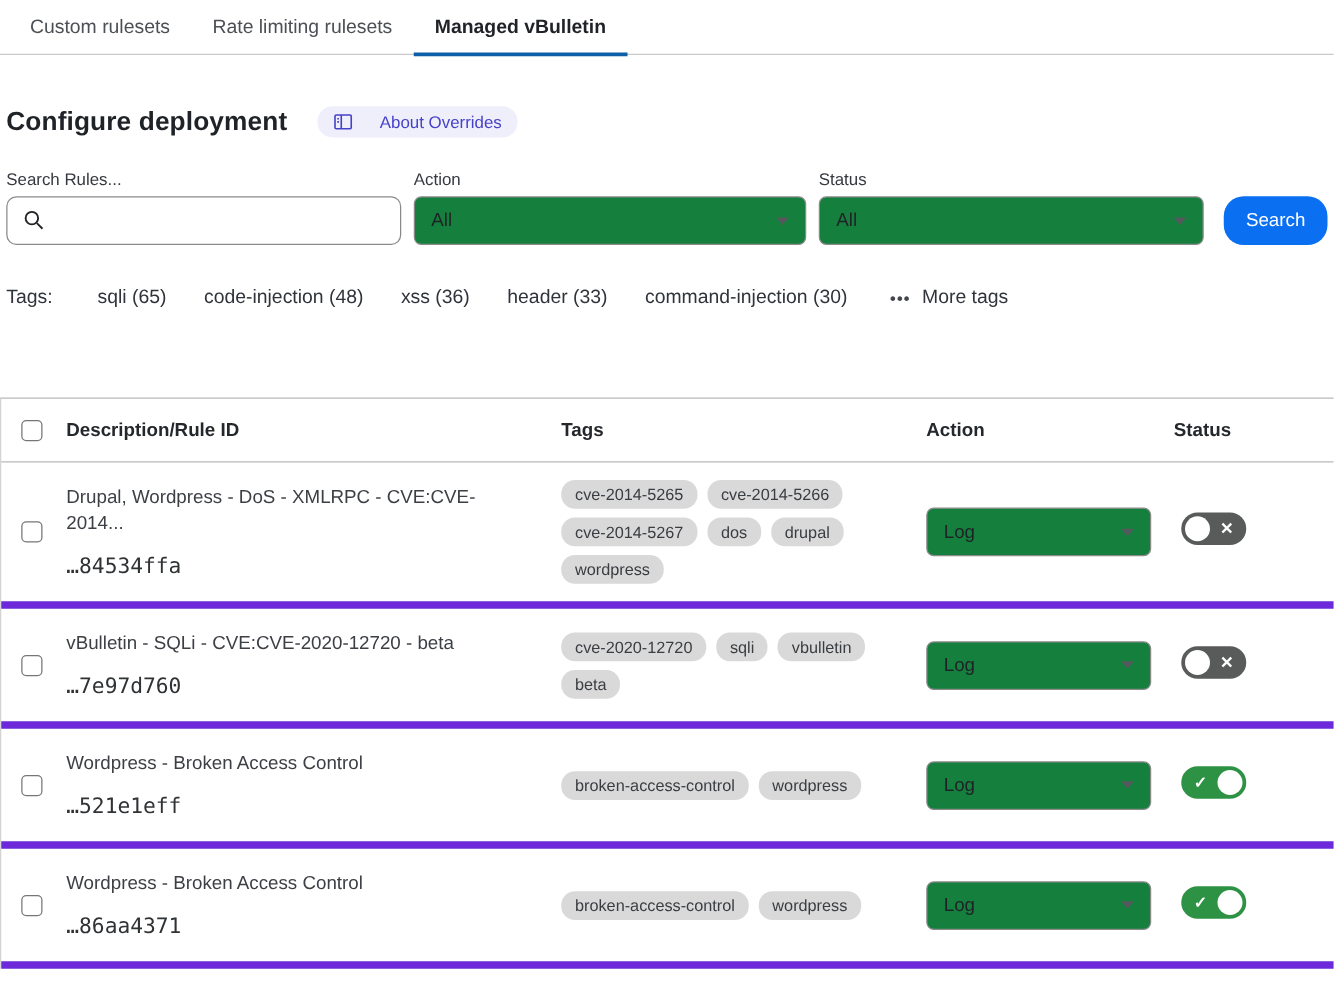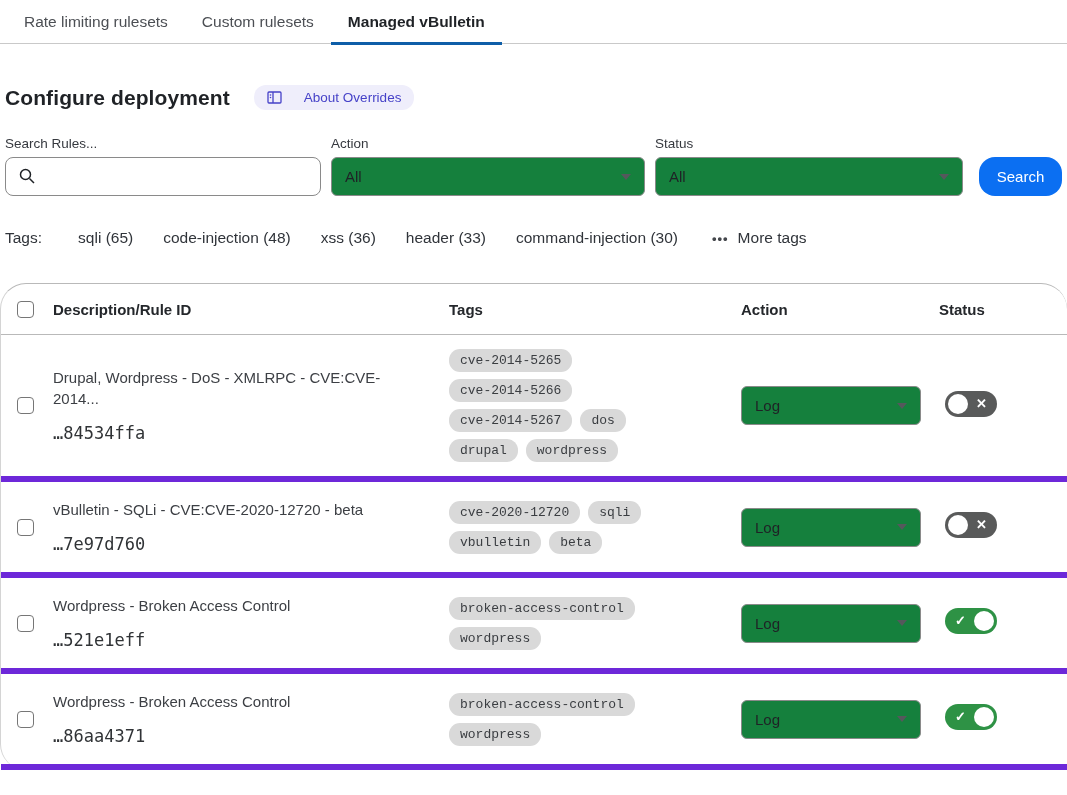--- a/index.html
+++ b/index.html
@@ -43,54 +43,54 @@
                 border-radius: 16px; font-family: inherit; font-size: 15px; cursor: pointer; }
 
   
   .tagsbar { display: flex; align-items: center; margin-top: 33px; font-size: 15.5px; color: #30343a; }
   .tagsbar-label { margin-right: 36px; }
   .tagsbar a.taglink { color: #30343a; text-decoration: none; margin-right: 30px; cursor: pointer; }
   .more-tags { display: inline-flex; align-items: center; gap: 9px; cursor: pointer; color: #30343a; margin-left: 4px; }
   .more-tags .dots { font-size: 13px; letter-spacing: 1px; color: #44474c; font-weight: 700; }
 
   
-  .rules-table { margin-top: 36px; border-top: 1px solid #b9b9b9; border-left: 1px solid #d4d4d4; margin-left: -5px; margin-right: -5px; border-radius: 26px; }
+  .rules-table { margin-top: 71px; border-top: 1px solid #b9b9b9; border-left: 1px solid #d4d4d4; margin-left: -5px; margin-right: -5px; }
   .tr { display: grid; grid-template-columns: 52px 396px 292px 198px 1fr; align-items: center;
         border-bottom: 6px solid #6d28d9; }
   .tr.head { height: 51px; border-bottom: 1px solid #b9b9b9; }
   .th { font-size: 15px; font-weight: 700; color: #24272b; }
   .cell-check { padding-left: 16px; }
   .checkbox { display: block; width: 17px; height: 17px; border: 1px solid #767676; border-radius: 4px;
               background: #fff; cursor: pointer; }
   .tr.row { min-height: 96px; padding: 14px 0; }
   .desc-cell { padding-right: 42px; }
   .desc-title { font-size: 15px; color: #3c3f44; line-height: 1.35; }
   .rule-id { font-family: "DejaVu Sans Mono", monospace; font-size: 17px; color: #303336; margin-top: 14px; }
-  .tags-cell { display: flex; flex-wrap: wrap; gap: 7px 8px; padding-right: 40px; font-family: Liberation Mono, monospace; }
+  .tags-cell { display: flex; flex-wrap: wrap; gap: 7px 8px; padding-right: 40px; }
   .pill { background: var(--pill-bg); color: #3a3d41; font-size: 13px; padding: 4px 11px; border-radius: 11px; white-space: nowrap; }
   .action-cell .select { width: 180px; }
   .status-cell { padding-left: 6px; }
 
   
   .toggle { position: relative; width: 52px; height: 26px; border-radius: 13px; cursor: pointer; display: inline-block; }
   .toggle .knob { position: absolute; top: 3px; width: 20px; height: 20px; border-radius: 50%; background: #fff; }
   .toggle .mark { position: absolute; top: 0; height: 26px; line-height: 26px; font-size: 13px; color: #fff; font-weight: 700; }
   .toggle.off { background: var(--toggle-off); }
   .toggle.off .knob { left: 3px; }
   .toggle.off .mark { right: 10px; }
   .toggle.on { background: var(--toggle-on); }
   .toggle.on .knob { right: 3px; }
   .toggle.on .mark { left: 10px; }
 </style>
 </head>
 <body>
 
 <nav class="tabbar">
+    <button class="tab">Custom rulesets</button>
     <button class="tab">Rate limiting rulesets</button>
-    <button class="tab">Custom rulesets</button>
     <button class="tab active">Managed vBulletin</button>
   </nav>
 
 <div class="content">
 
   <div class="heading-row">
     <h1 class="page-title">Configure deployment</h1>
     <button class="about-badge">
       <span>
         <svg width="15" height="13" viewBox="0 0 15 13" fill="none" stroke="#4642c8" stroke-width="1.3">

